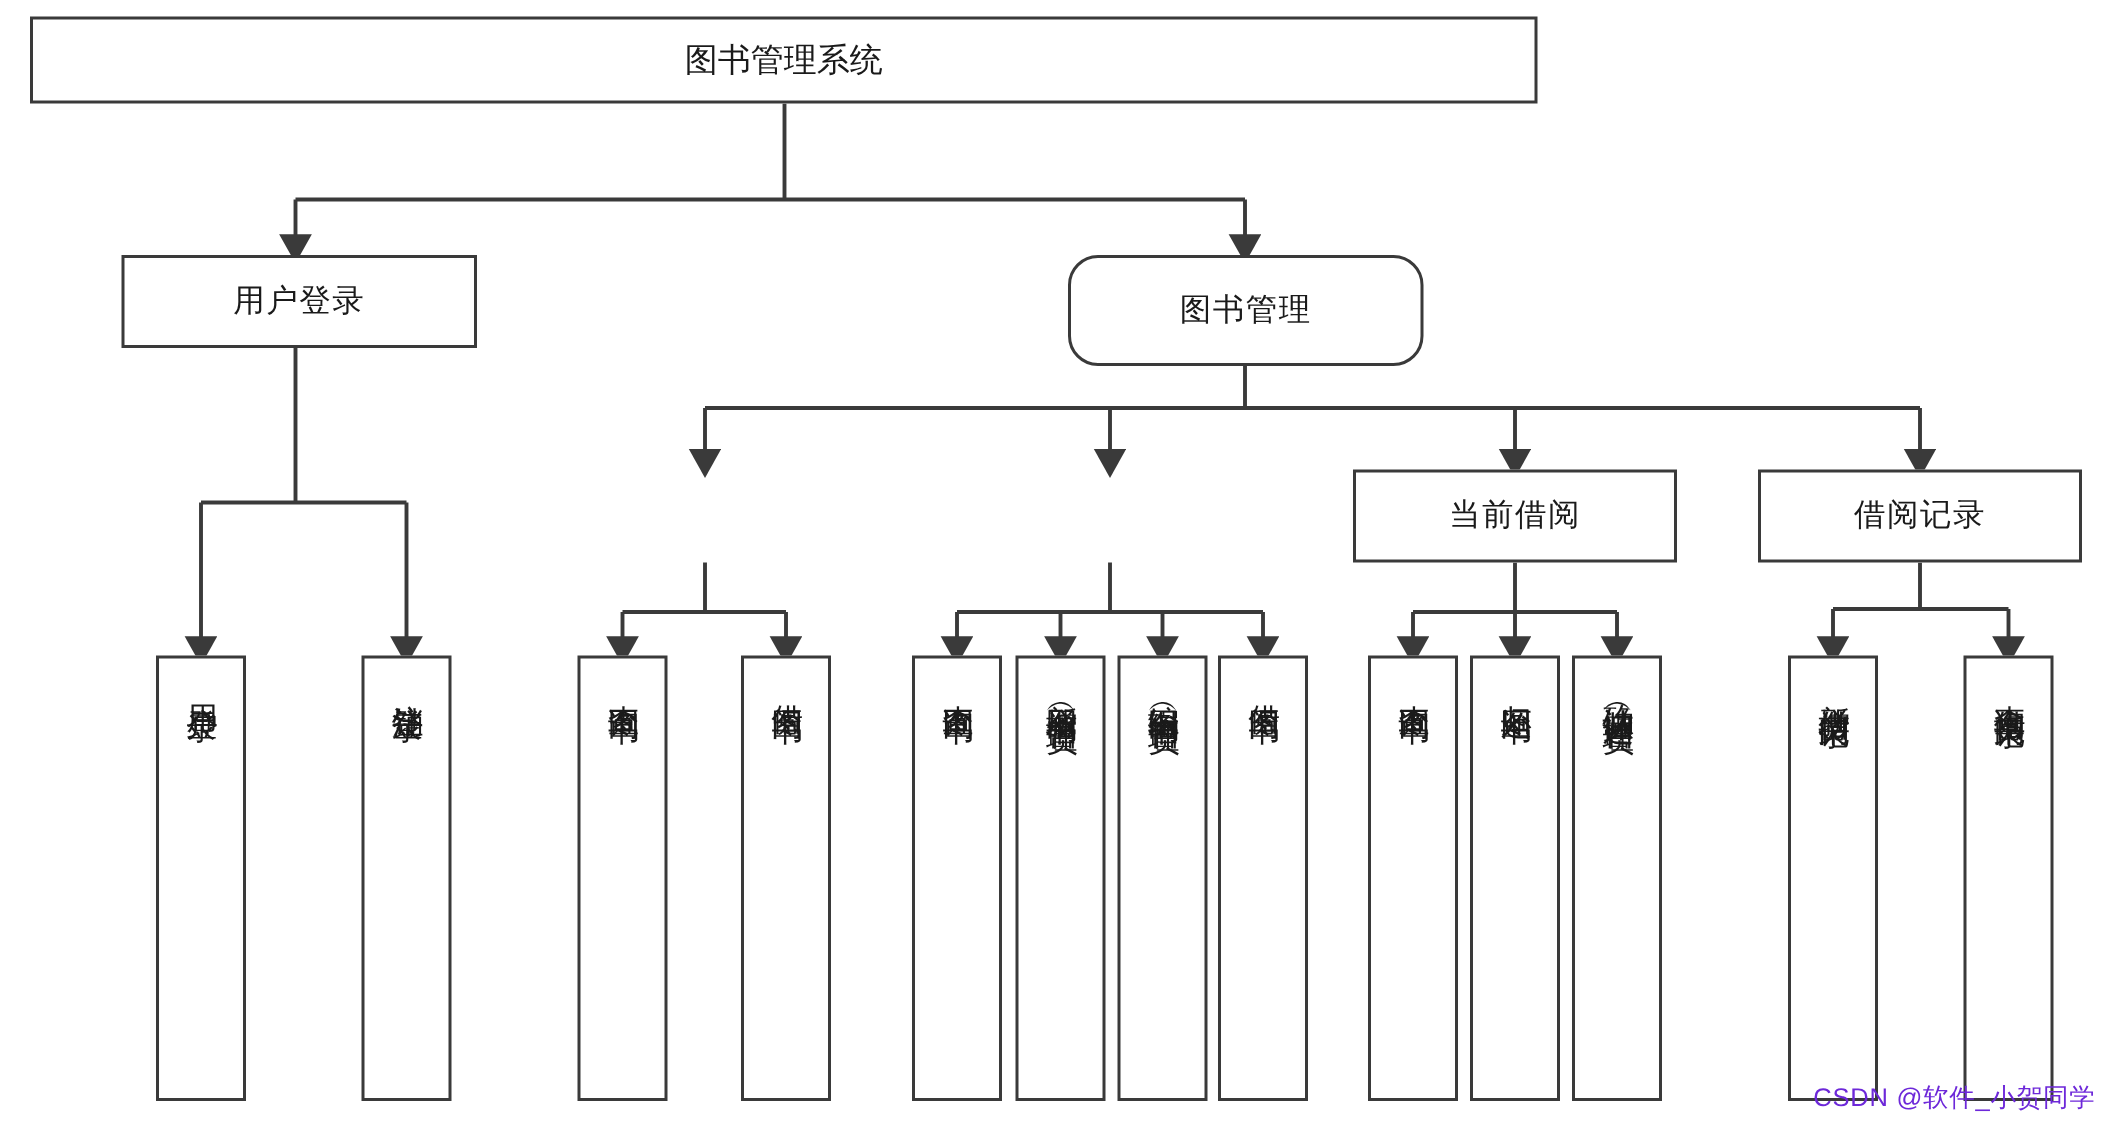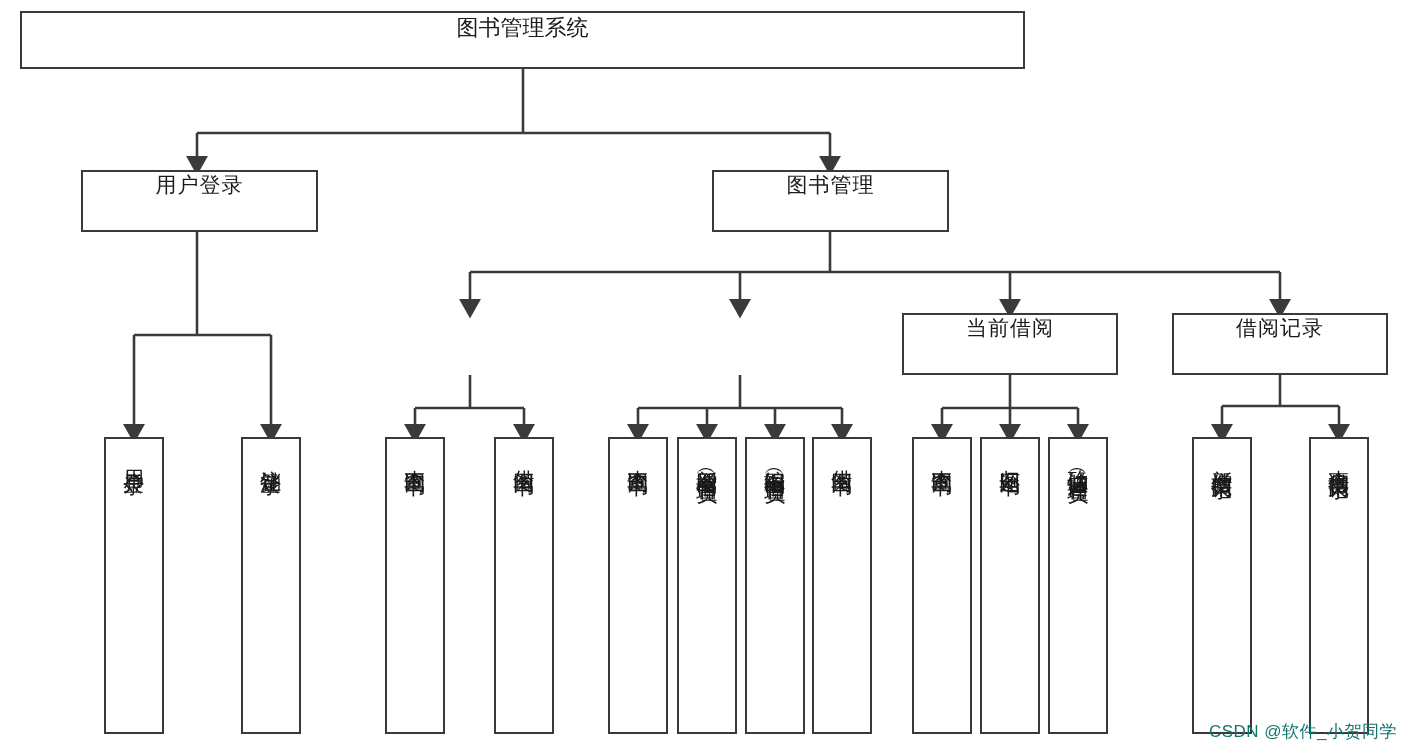--- a/index.html
+++ b/index.html
@@ -24,21 +24,21 @@
     width: 1405px;
     height: 747px;
     pointer-events: none;
   }
   .node {
     position: absolute;
     box-sizing: border-box;
     background: #ffffff;
     border: 2px solid #3a3a3a;
     display: flex;
-    align-items: flex-start;
+    align-items: center;
     justify-content: center;
     color: #1a1a1a;
     z-index: 2;
   }
   .node.h {
     font-size: 21px;
     letter-spacing: 1px;
     line-height: 1.2;
   }
   .node.root {
@@ -56,21 +56,21 @@
     line-height: 1.32;
     letter-spacing: 2px;
     white-space: nowrap;
     color: #1a1a1a;
   }
   .watermark {
     position: absolute;
     right: 8px;
     bottom: 4px;
     font-size: 17px;
-    color: #0f766e;
+    color: #6d28d9;
     letter-spacing: 0.5px;
     z-index: 5;
     white-space: nowrap;
   }
 </style>
 </head>
 <body>
 
 <div id="canvas">
 
@@ -124,21 +124,21 @@
     </g>
   </svg>
 
   <div class="node root" style="left:20px; top:11px; width:1005px; height:58px;">
     <span>图书管理系统</span>
   </div>
 
   <div class="node h" style="left:81px; top:170px; width:237px; height:62px;">
     <span>用户登录</span>
   </div>
-  <div class="node h" style="left:712px; top:170px; width:237px; height:62px;">
+  <div class="node h" style="left:712px; top:170px; width:237px; height:74px;border-radius:20px;">
     <span>图书管理</span>
   </div>
 
   <div class="node h" style="left:902px; top:313px; width:216px; height:62px;">
     <span>当前借阅</span>
   </div>
   <div class="node h" style="left:1172px; top:313px; width:216px; height:62px;">
     <span>借阅记录</span>
   </div>
 

